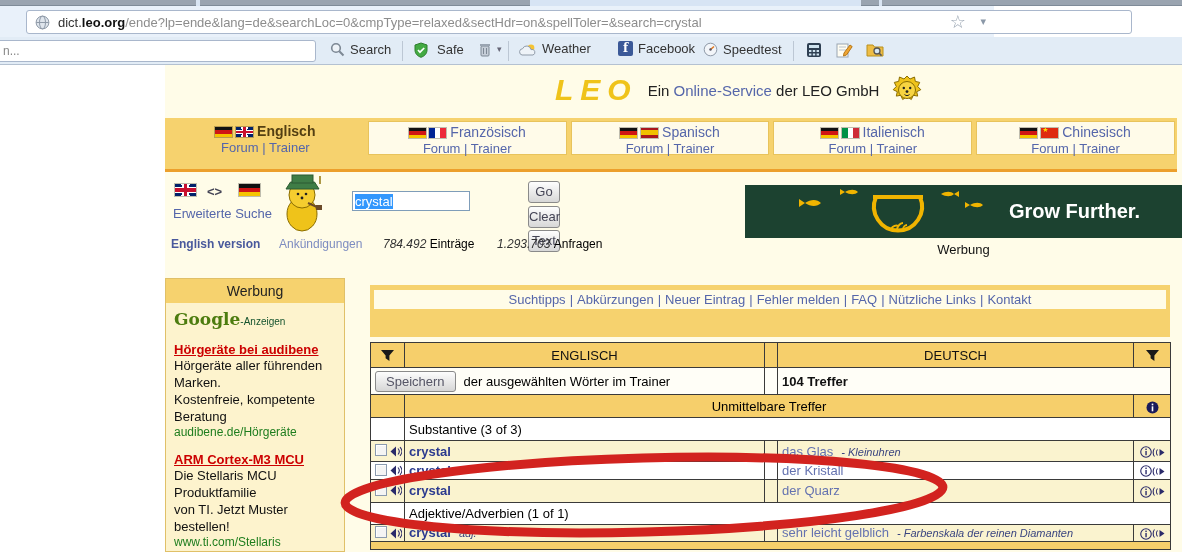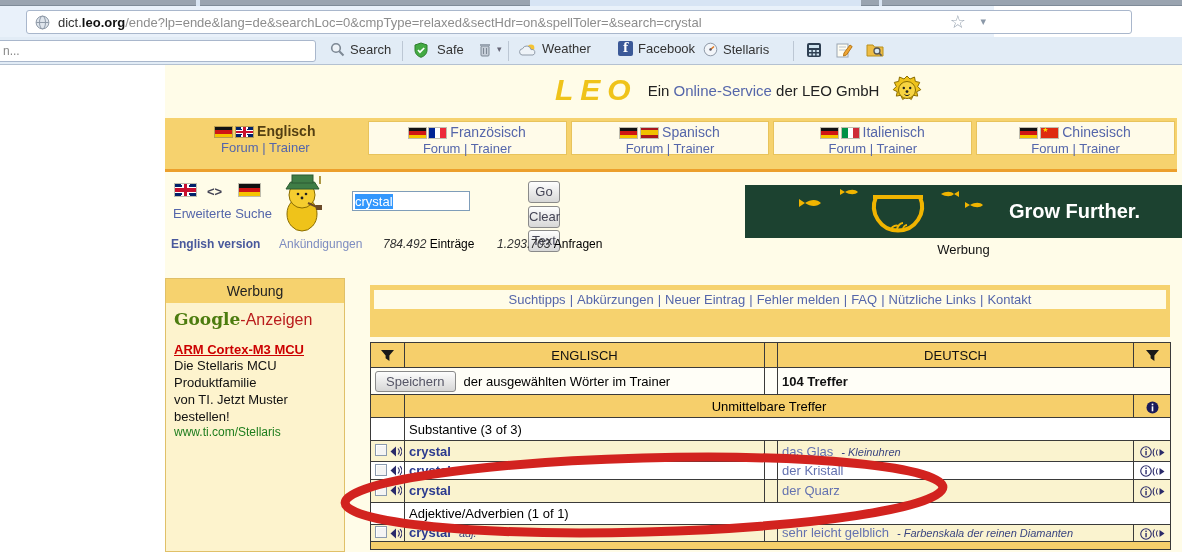--- a/index.html
+++ b/index.html
@@ -81,21 +81,21 @@
   .banner-label { position:absolute; left:580px; top:177px; width:437px; text-align:center;
                   font-size:13px; color:#111; }
 
   
   .sidebar { position:absolute; left:0; top:213px; width:180px; height:274px; background:#fdf3cd;
              border:1px solid #e0c068; overflow:hidden; }
   .sidebar .hd { height:24px; background:#f6d26e; text-align:center; font-size:14px; color:#222;
                  line-height:24px; }
   .sidebar .bd { padding:6px 8px; }
   .glogo { font:bold 17px "DejaVu Serif", serif; color:#4d7c0f; }
-  .glogo-suffix { font-size:16px; color:#b91c1c; }
+  .glogo-suffix { font-size:10px; color:#14532d; }
   .s-ad { margin-top:13px; }
   .s-ad .t { color:#cc0000; font-weight:bold; font-size:13px; text-decoration:underline; cursor:pointer; }
   .s-ad .l { font-size:13px; color:#111; line-height:17px; }
   .s-ad .u { font-size:12px; color:#1e7d1e; cursor:pointer; }
 
   
   .navbox { position:absolute; left:205px; top:220px; width:800px; height:52px; background:#f6d26e;
             padding:5px 4px; }
   .navrow { background:#fffce8; height:19px; text-align:center; font-size:13px; line-height:19px;
             margin-bottom:4px; white-space:nowrap; }
@@ -192,21 +192,21 @@
     <div class="tbtn" style="left:618px;">
       <span class="fb">f</span>
       <span>Facebook</span>
     </div>
     <div class="tbtn" style="left:703px;">
       <span><svg width="15" height="15" viewBox="0 0 15 15">
             <circle cx="7.5" cy="7.5" r="6.3" fill="#f2f5f9" stroke="#8f9aa8"></circle>
             <path d="M7.5 7.5L11 4.5" stroke="#e07820" stroke-width="1.6"></path>
             <circle cx="7.5" cy="7.5" r="1.2" fill="#556"></circle>
           </svg></span>
-      <span>Stellaris</span>
+      <span>Speedtest</span>
     </div>
     <span class="tsep" style="left:793px;"></span>
     <div class="tbtn" style="left:806px;">
       <span><svg width="16" height="16" viewBox="0 0 16 16">
             <rect x="1" y="1" width="14" height="14" rx="2" fill="#2e3f52"></rect>
             <rect x="3" y="3" width="10" height="3" fill="#cfe3ef"></rect>
             <g fill="#cfe3ef">
               <rect x="3" y="8" width="2.4" height="2"></rect>
               <rect x="6.8" y="8" width="2.4" height="2"></rect>
               <rect x="10.6" y="8" width="2.4" height="2"></rect>
@@ -327,20 +327,28 @@
       </svg>
       <span class="slogan">Grow Further.</span>
     </div>
     <div class="banner-label">Werbung</div>
 
     <div class="sidebar">
       <div class="hd">Werbung</div>
       <div class="bd">
         <div><span class="glogo">Google</span><span class="glogo-suffix">-Anzeigen</span></div>
         <div class="s-ad">
+          <div class="t">Hörgeräte bei audibene</div>
+          <div class="l">Hörgeräte aller führenden</div>
+          <div class="l">Marken.</div>
+          <div class="l">Kostenfreie, kompetente</div>
+          <div class="l">Beratung</div>
+          <div class="u">audibene.de/Hörgeräte</div>
+        </div>
+        <div class="s-ad">
           <div class="t">ARM Cortex-M3 MCU</div>
           <div class="l">Die Stellaris MCU</div>
           <div class="l">Produktfamilie</div>
           <div class="l">von TI. Jetzt Muster bestellen!</div>
           <div class="u">www.ti.com/Stellaris</div>
         </div>
 
       </div>
     </div>
 

